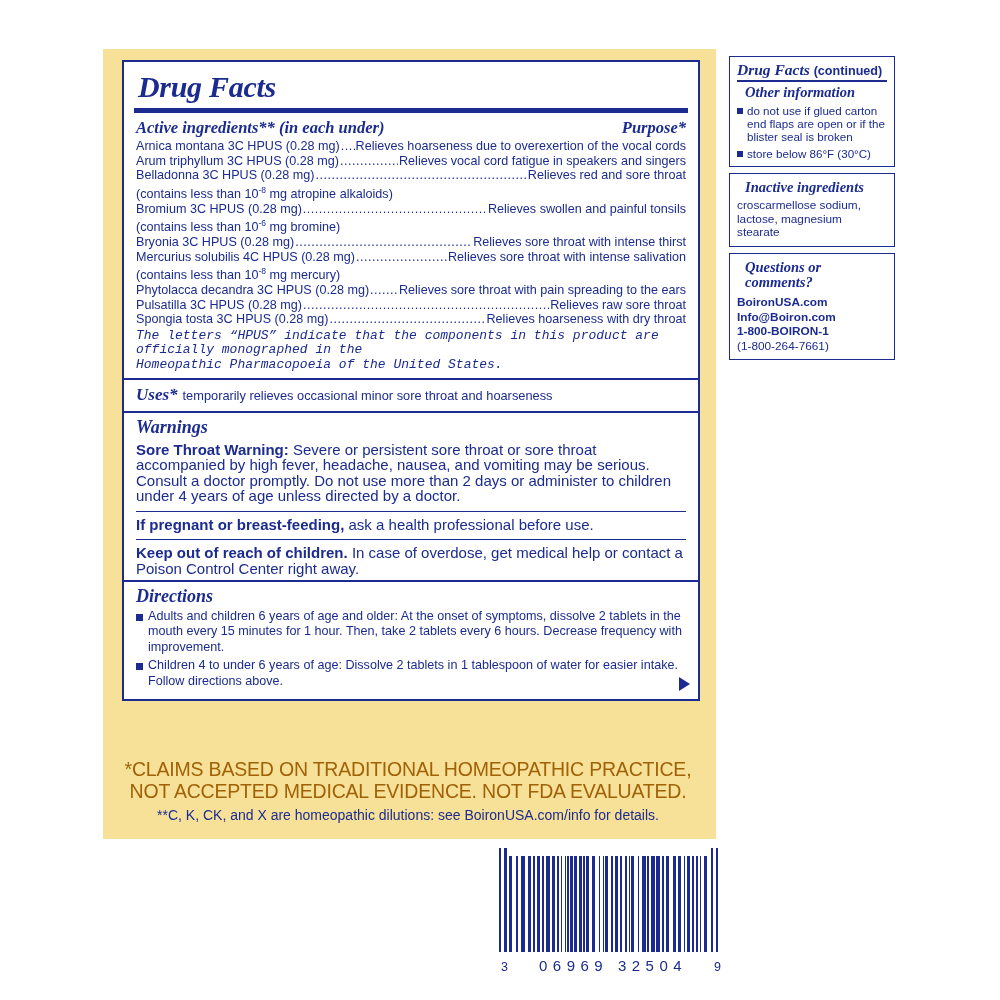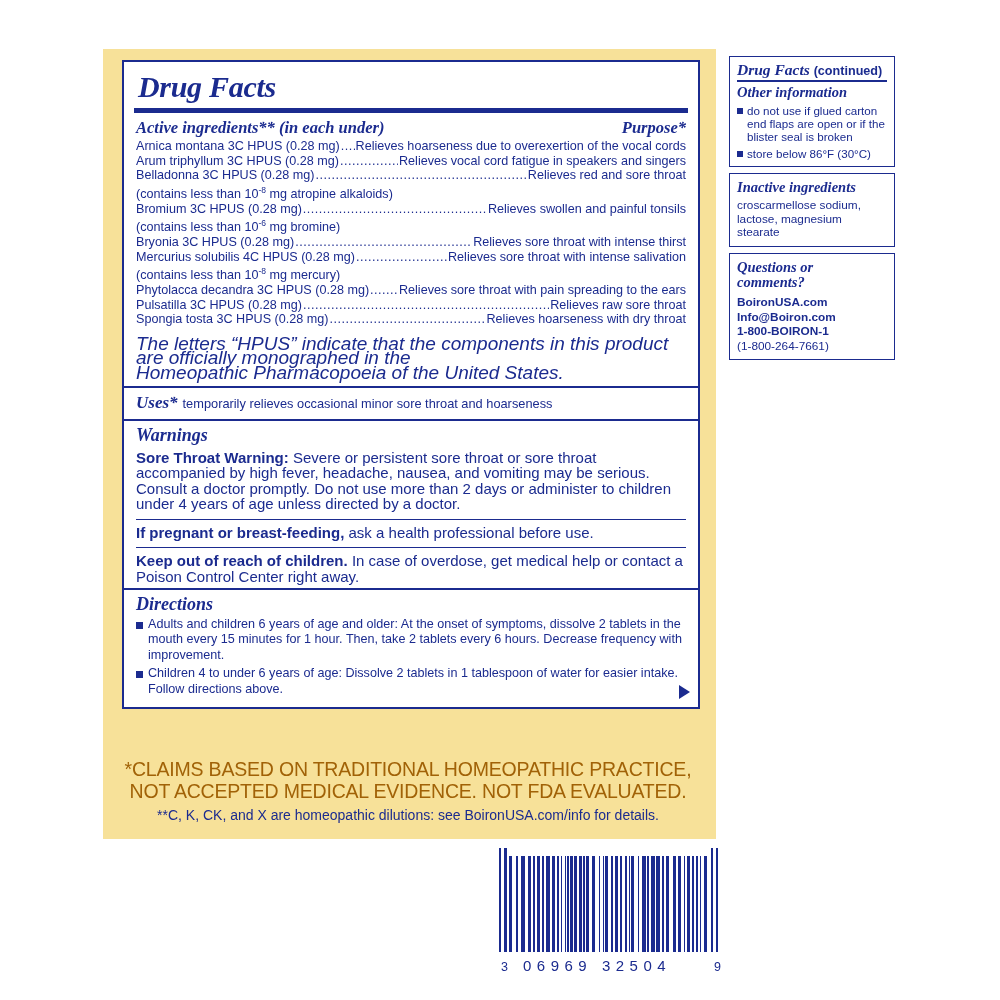--- a/index.html
+++ b/index.html
@@ -87,25 +87,25 @@
     font-size: 12.6px;
     letter-spacing: 0.5px;
     margin: 0 1px;
   }
   .ing-purpose { flex: 0 0 auto; text-align: right; }
   .sub-note {
     font-size: 12.6px;
     line-height: 14.6px;
   }
   .italic-note {
-    font-family: Liberation Sans, sans-serif;
-    font-style: italic;
-    font-size: 19px;
+    font-family: Liberation Mono, monospace;
+    font-style: italic;
+    font-size: 13px;
     line-height: 14.8px;
-    margin-top: 10px;
+    margin-top: 2px;
   }
 
   .box-divider {
     height: 2px;
     background: #1b2b8f;
   }
 
   .uses-row {
     display: flex;
     align-items: baseline;
@@ -221,20 +221,21 @@
     height: 1.6px;
     background: #1b2b8f;
     margin: 1px 0 2px 0;
   }
   .side-sub {
     font-family: "Liberation Serif", serif;
     font-style: italic;
     font-weight: bold;
     font-size: 14.5px;
     margin-top: 1px;
+    margin-left: 8px;
   }
   .side-item {
     display: flex;
     font-size: 11.6px;
     line-height: 13.4px;
     margin-top: 3px;
   }
   .side-item .sq {
     width: 6px; height: 6px; margin: 4px 4px 0 0;
   }
@@ -271,21 +272,21 @@
   }
   .bc-nums {
     position: relative;
     height: 20px;
     margin-top: 2px;
     font-size: 15px;
     color: #1b2b8f;
   }
   .bc-nums span { position: absolute; bottom: 0; }
   .bc-left { left: 2px; font-size: 12.5px; }
-  .bc-mid { left: 24px; letter-spacing: 5.5px; }
+  .bc-mid { left: 40px; letter-spacing: 5.5px; }
   .bc-right { right: 0px; font-size: 12.5px; }
 
   sup { font-size: 0.68em; vertical-align: super; }
 </style>
 </head>
 <body>
 
 <div class="page">
 
   <div class="yellow-panel"></div>

